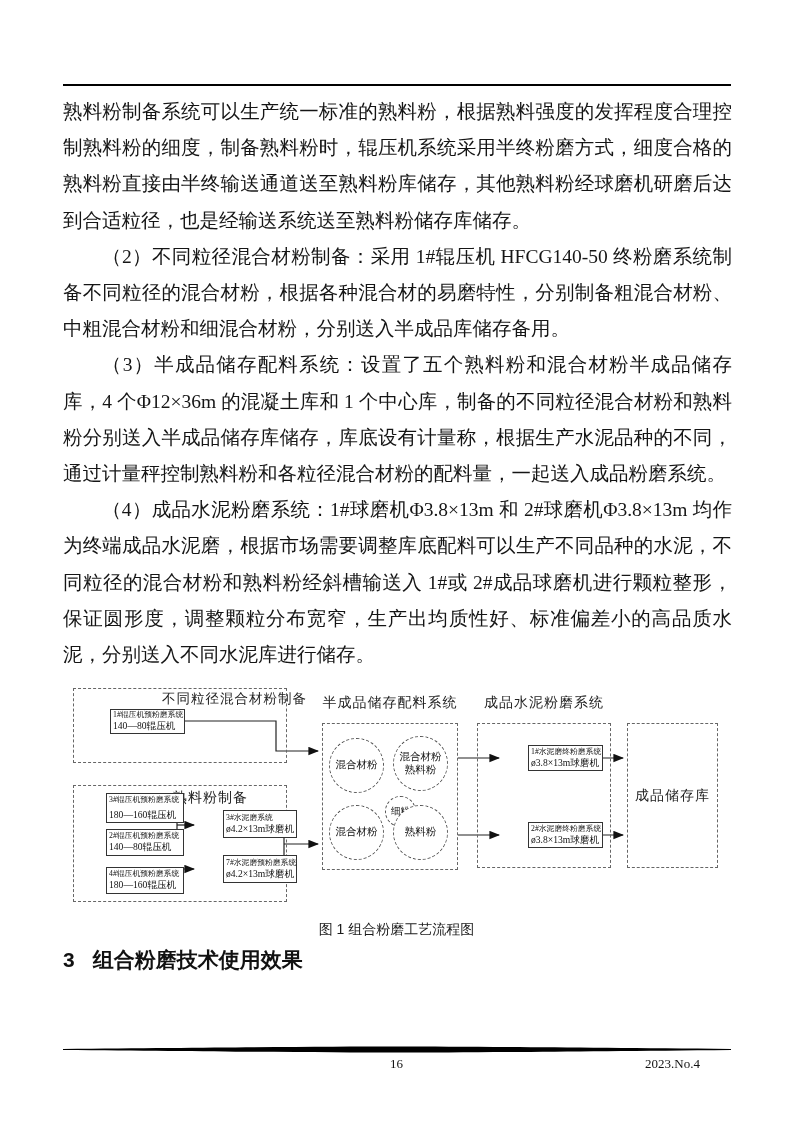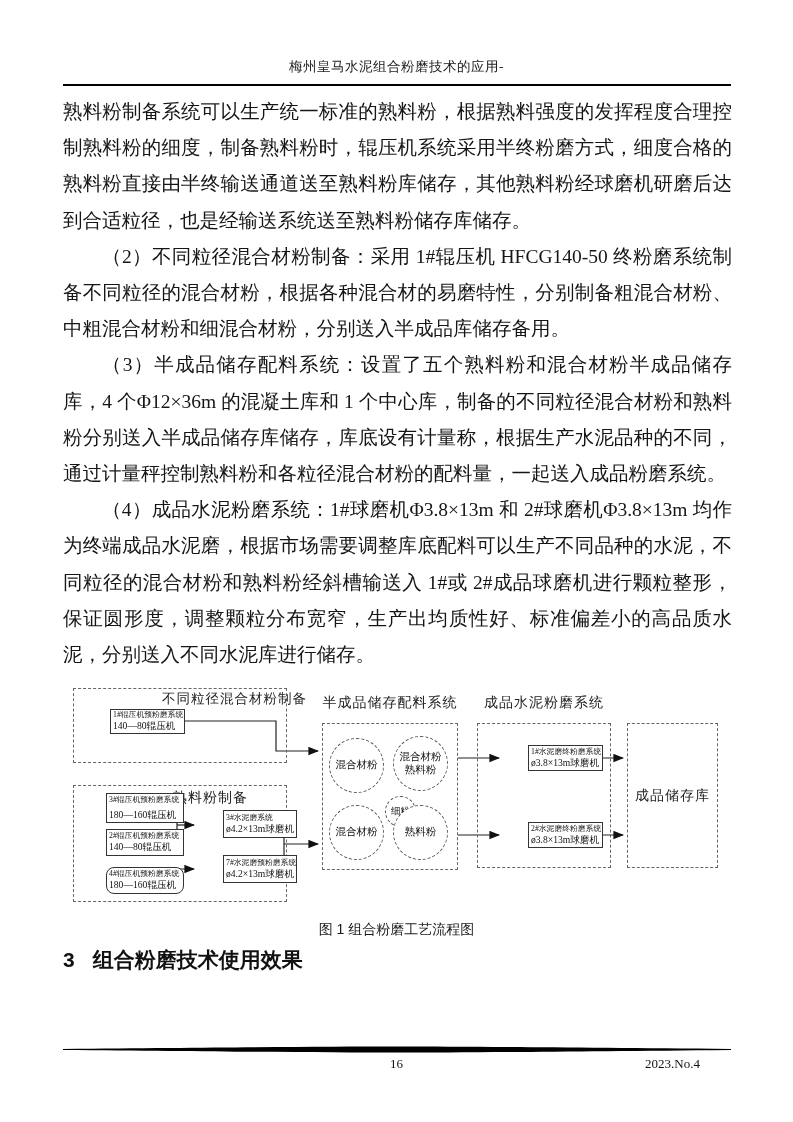--- a/index.html
+++ b/index.html
@@ -71,21 +71,20 @@
   }
   .footer-issue{
     position:absolute;top:1056px;right:93px;font-size:13px;color:#111;
   }
 </style>
 </head>
 <body>
 
 <div class="page">
 
-  <div class="header-title">梅州皇马水泥组合粉磨技术的应用-</div>
   <div class="header-rule"></div>
 
   <div class="content">
     <p class="para">熟料粉制备系统可以生产统一标准的熟料粉，根据熟料强度的发挥程度合理控制熟料粉的细度，制备熟料粉时，辊压机系统采用半终粉磨方式，细度合格的熟料粉直接由半终输送通道送至熟料粉库储存，其他熟料粉经球磨机研磨后达到合适粒径，也是经输送系统送至熟料粉储存库储存。</p>
     <p class="para indent">（2）不同粒径混合材粉制备：采用 1#辊压机 HFCG140-50 终粉磨系统制备不同粒径的混合材粉，根据各种混合材的易磨特性，分别制备粗混合材粉、中粗混合材粉和细混合材粉，分别送入半成品库储存备用。</p>
     <p class="para indent">（3）半成品储存配料系统：设置了五个熟料粉和混合材粉半成品储存库，4 个Φ12×36m 的混凝土库和 1 个中心库，制备的不同粒径混合材粉和熟料粉分别送入半成品储存库储存，库底设有计量称，根据生产水泥品种的不同，通过计量秤控制熟料粉和各粒径混合材粉的配料量，一起送入成品粉磨系统。</p>
     <p class="para indent">（4）成品水泥粉磨系统：1#球磨机Φ3.8×13m 和 2#球磨机Φ3.8×13m 均作为终端成品水泥磨，根据市场需要调整库底配料可以生产不同品种的水泥，不同粒径的混合材粉和熟料粉经斜槽输送入 1#或 2#成品球磨机进行颗粒整形，保证圆形度，调整颗粒分布宽窄，生产出均质性好、标准偏差小的高品质水泥，分别送入不同水泥库进行储存。</p>
   </div>
 
   <div class="diagram">
@@ -123,21 +122,21 @@
     <div class="gbox" style="left:10px;top:99px;width:214px;height:117px;"></div>
     <div class="gtitle" style="left:110px;top:103px;font-size:14px;">熟料粉制备</div>
     <div class="sbox" style="left:18px;top:107px;width:78px;height:30px;justify-content:space-between;">
       <span class="l1">3#辊压机预粉磨系统</span>
       <span class="l2">180—160辊压机</span>
     </div>
     <div class="sbox" style="left:18px;top:143px;width:78px;height:27px;">
       <span class="l1">2#辊压机预粉磨系统</span>
       <span class="l2">140—80辊压机</span>
     </div>
-    <div class="sbox" style="left:18px;top:181px;width:78px;height:27px;border-radius:8px;">
+    <div class="sbox" style="left:18px;top:181px;width:78px;height:27px;">
       <span class="l1">4#辊压机预粉磨系统</span>
       <span class="l2">180—160辊压机</span>
     </div>
     <div class="sbox" style="left:135px;top:124px;width:74px;height:28px;">
       <span class="l1">3#水泥磨系统</span>
       <span class="l2">ø4.2×13m球磨机</span>
     </div>
     <div class="sbox" style="left:135px;top:169px;width:74px;height:28px;">
       <span class="l1">7#水泥磨预粉磨系统</span>
       <span class="l2">ø4.2×13m球磨机</span>

